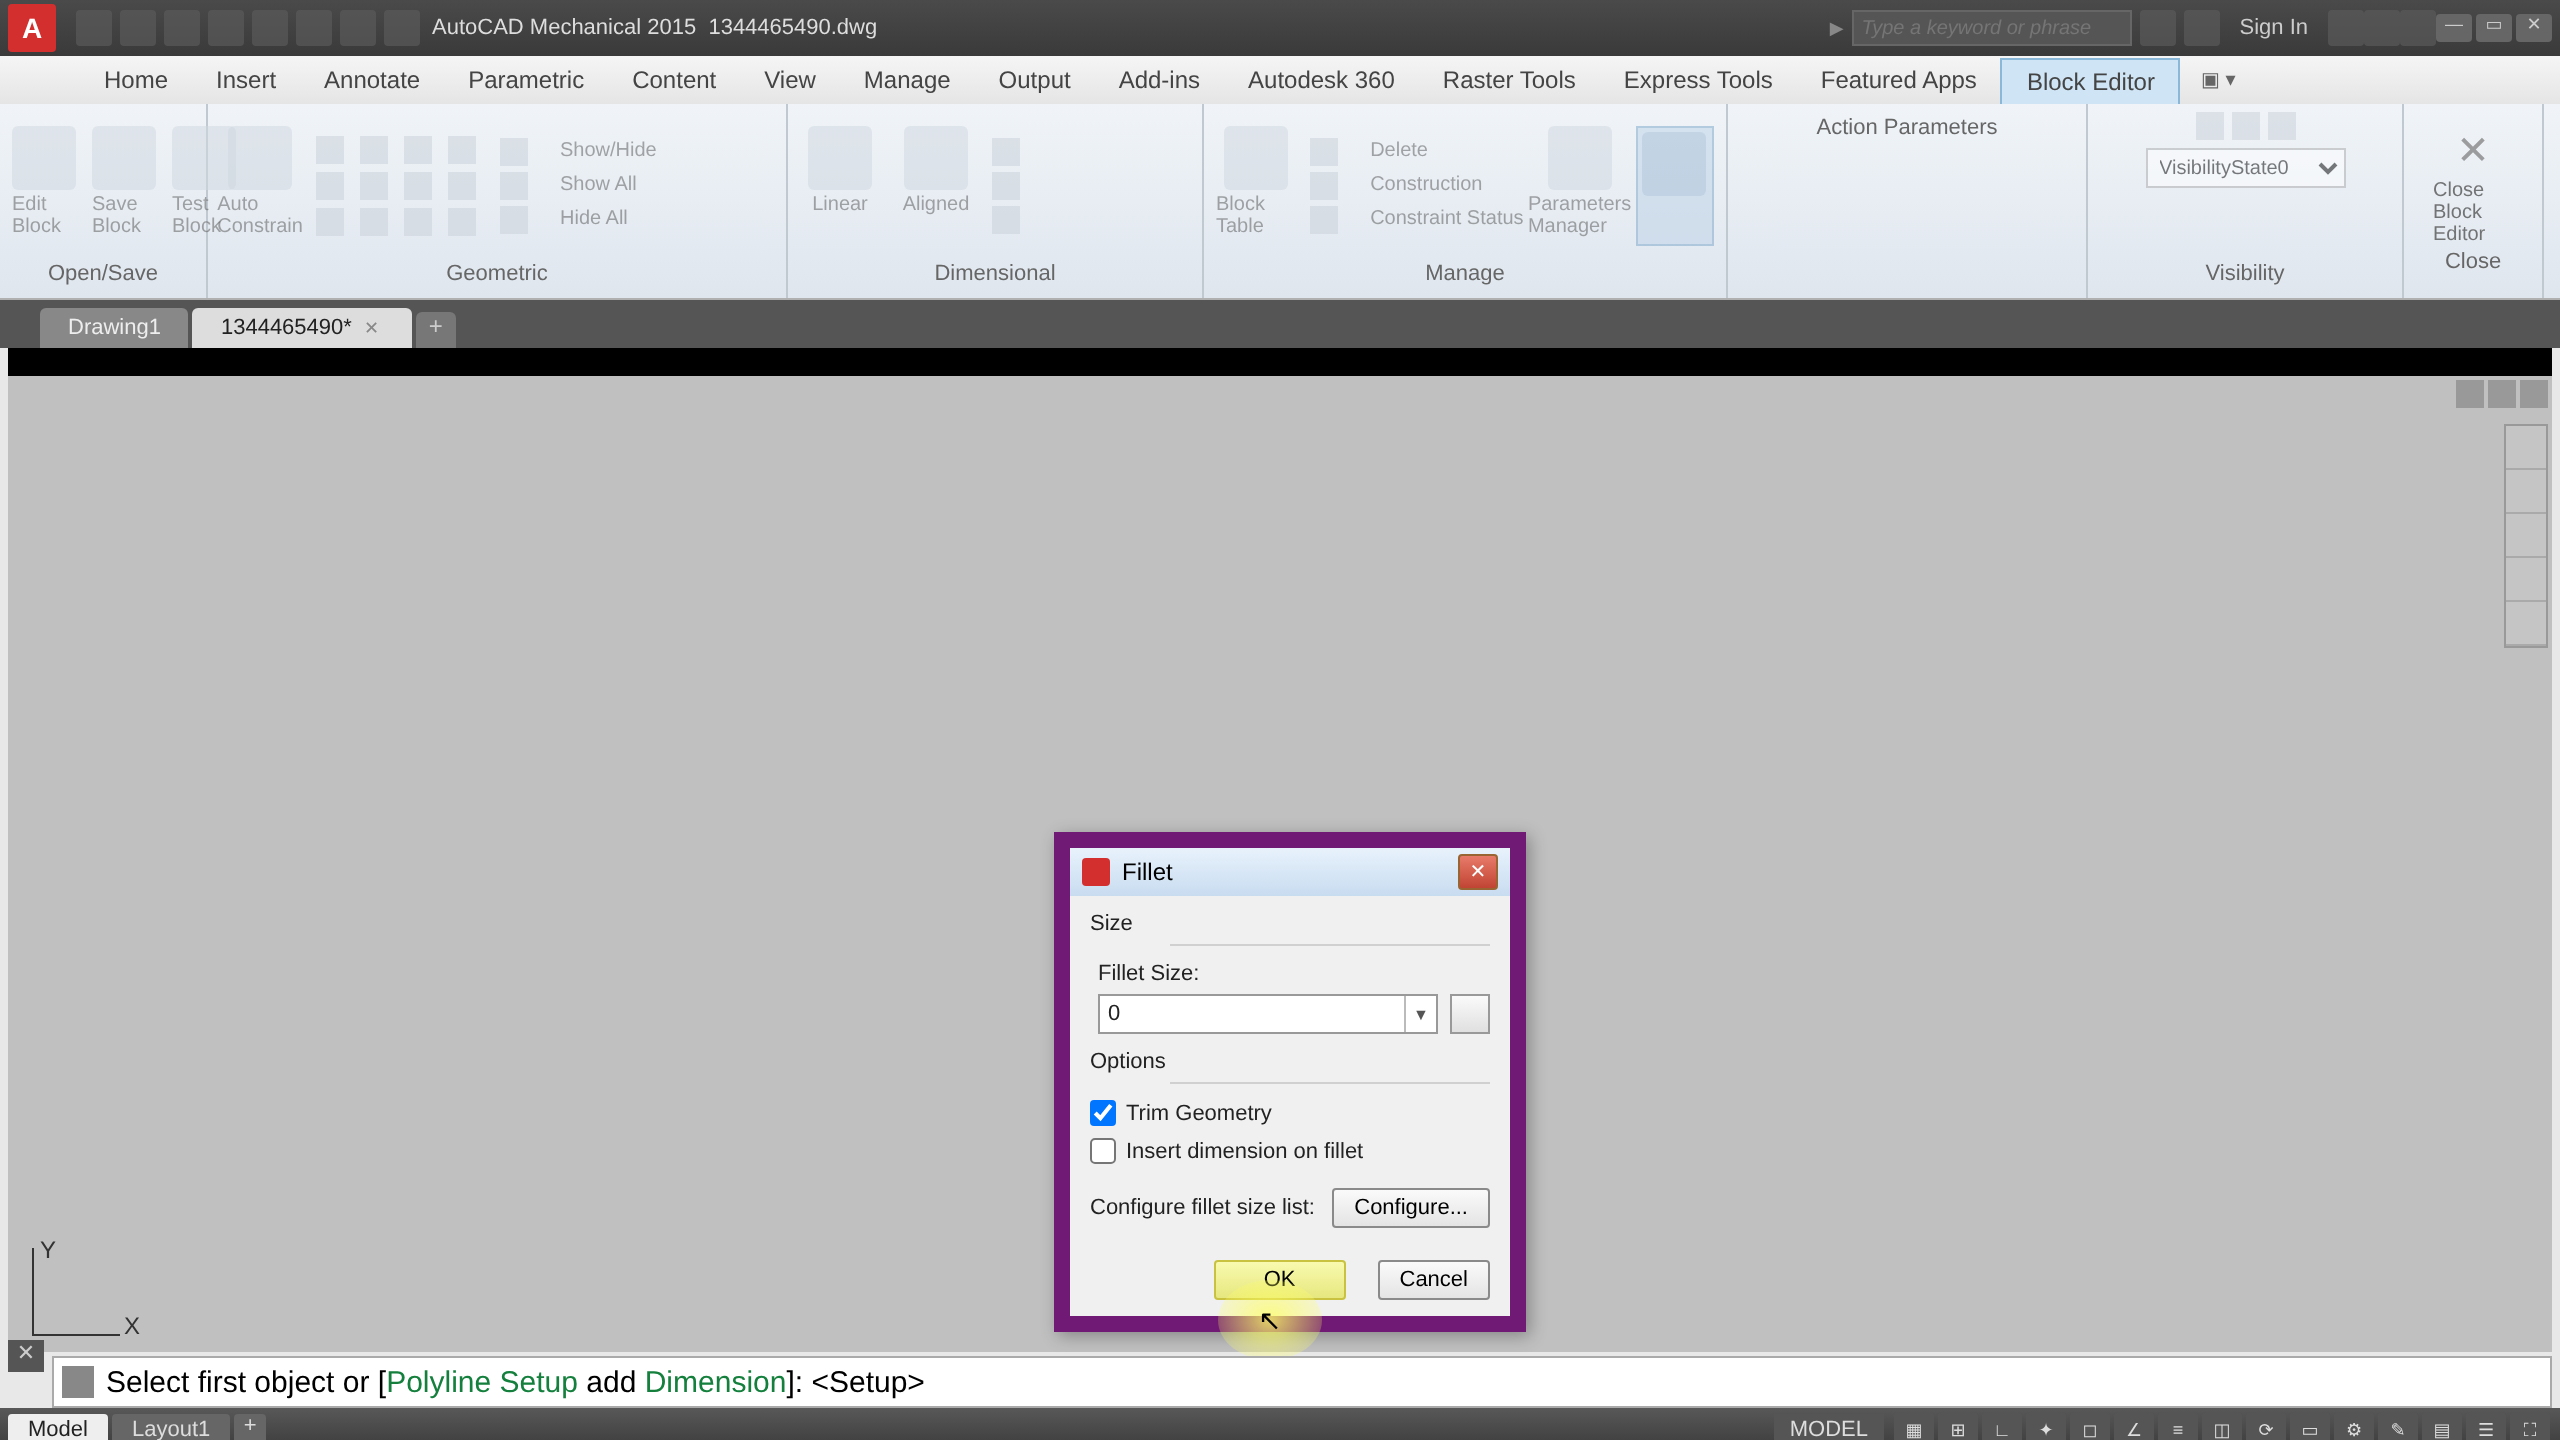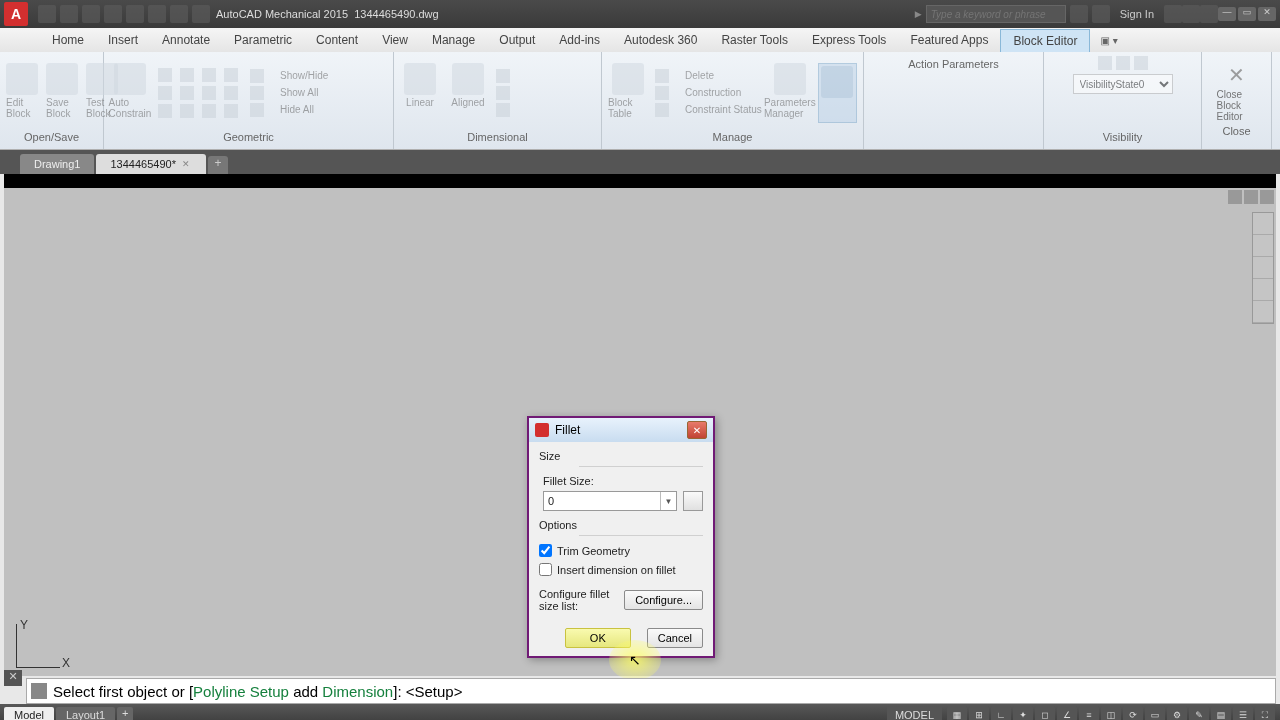--- a/index.html
+++ b/index.html
@@ -38,21 +38,21 @@
 .tab-add { width: 20px; height: 18px; background: #777; color: #ccc; border-radius: 3px 3px 0 0; text-align: center; font-size: 12px; }
 
 .canvas-area { position: relative; height: 502px; background: #c0c0c0; border-top: 14px solid #000; margin: 0 4px; }
 .drawing { position: absolute; inset: 0; }
 
 .ucs { position: absolute; bottom: 8px; left: 12px; font-size: 12px; color: #333; }
 .ucs .y { position: absolute; bottom: 36px; left: 4px; }
 .ucs .x { position: absolute; bottom: -2px; left: 46px; }
 .ucs-lines { position: absolute; bottom: 0; left: 0; width: 44px; height: 44px; border-left: 1px solid #333; border-bottom: 1px solid #333; }
 
-.modal { position: absolute; left: 523px; top: 228px; width: 188px; background: #f0f0f0; border: 2px solid #701a75; box-shadow: 2px 2px 8px rgba(0,0,0,0.3); }
+.modal { position: absolute; left: 523px; top: 228px; width: 236px; background: #f0f0f0; border: 8px solid #701a75; box-shadow: 2px 2px 8px rgba(0,0,0,0.3); }
 .modal-title { height: 24px; background: linear-gradient(#e8f2fc, #c8dcf0); display: flex; align-items: center; padding: 0 6px; font-size: 12px; }
 .modal-title-icon { width: 14px; height: 14px; background: #d32f2f; border-radius: 2px; margin-right: 6px; }
 .modal-close { margin-left: auto; width: 20px; height: 18px; background: linear-gradient(#e87a6a, #c14433); border: 1px solid #963; color: #fff; font-size: 10px; display: flex; align-items: center; justify-content: center; border-radius: 2px; }
 .modal-body { padding: 8px 10px; font-size: 11px; color: #222; }
 .group-label { font-size: 11px; margin-bottom: 4px; }
 .group-sep { height: 1px; background: #d0d0d0; margin: 2px 0 8px 40px; }
 .field-row { display: flex; align-items: center; gap: 6px; margin: 4px 0 8px 4px; }
 .combo { flex: 1; height: 20px; border: 1px solid #999; background: #fff; display: flex; align-items: center; padding: 0 4px; position: relative; font-size: 11px; }
 .combo-arrow { position: absolute; right: 0; top: 0; width: 16px; height: 100%; border-left: 1px solid #bbb; display: flex; align-items: center; justify-content: center; font-size: 8px; color: #555; }
 .table-btn { width: 20px; height: 20px; border: 1px solid #999; background: linear-gradient(#fafafa, #e0e0e0); }

